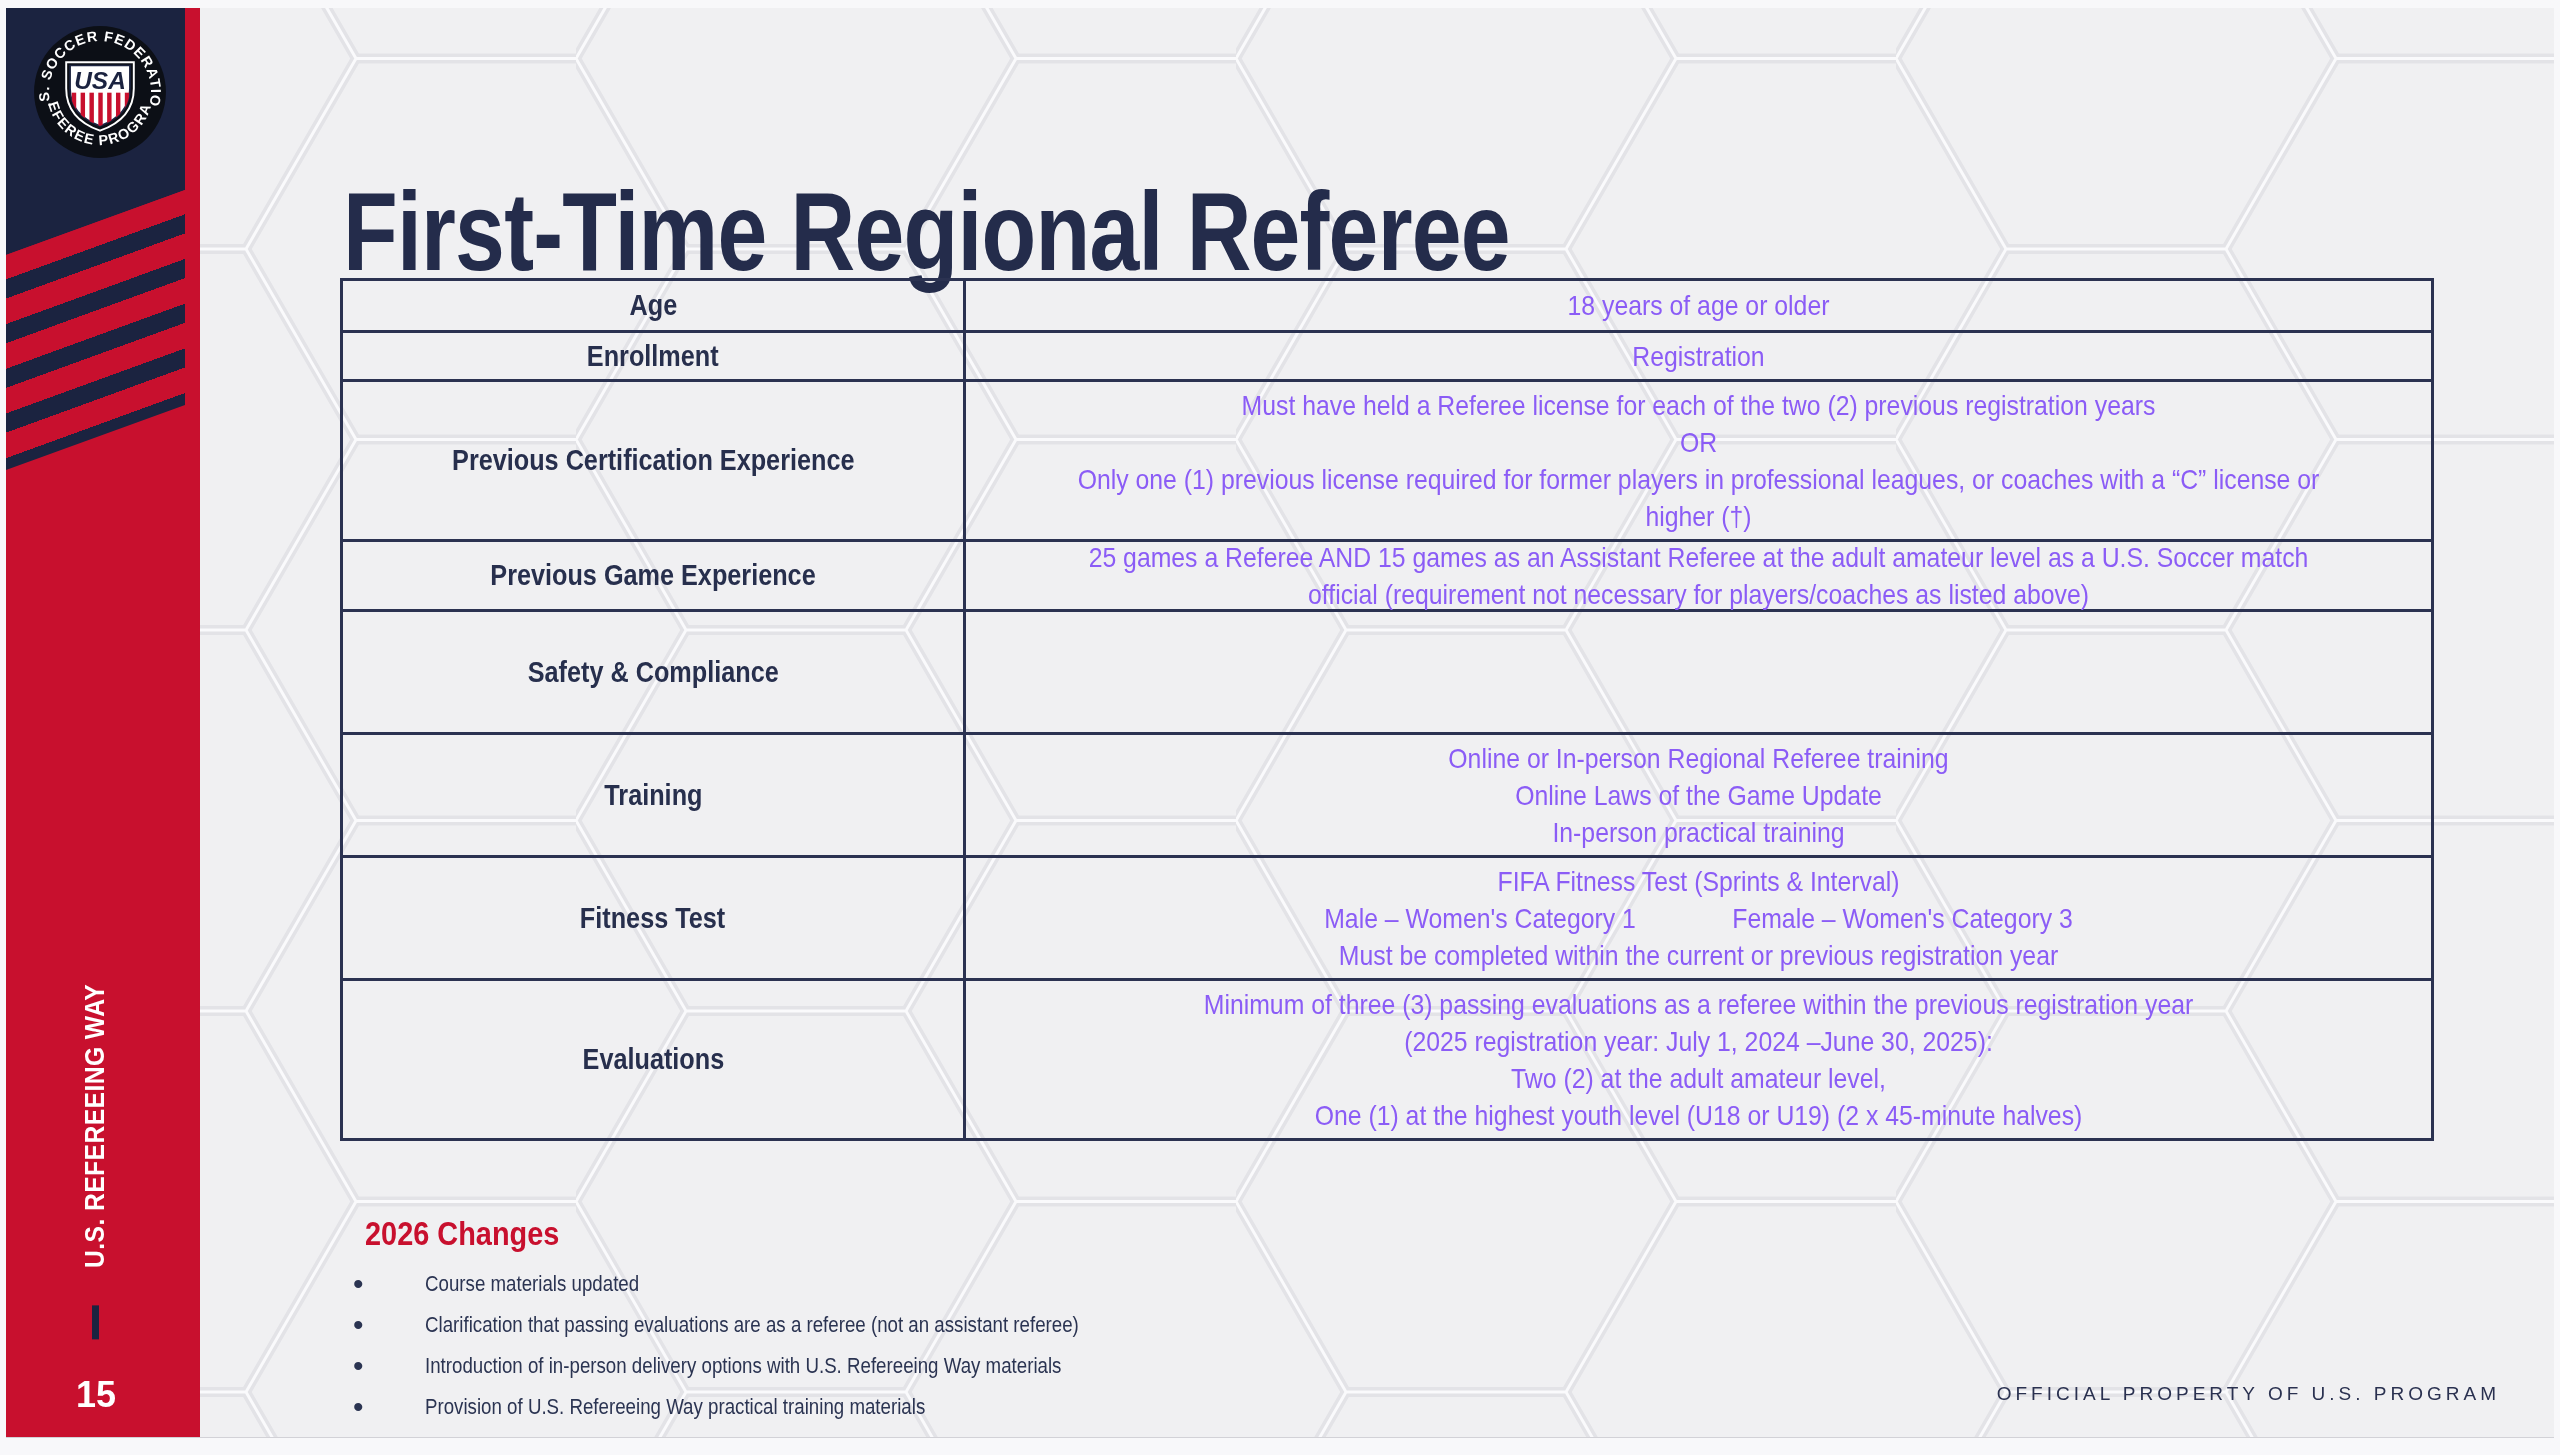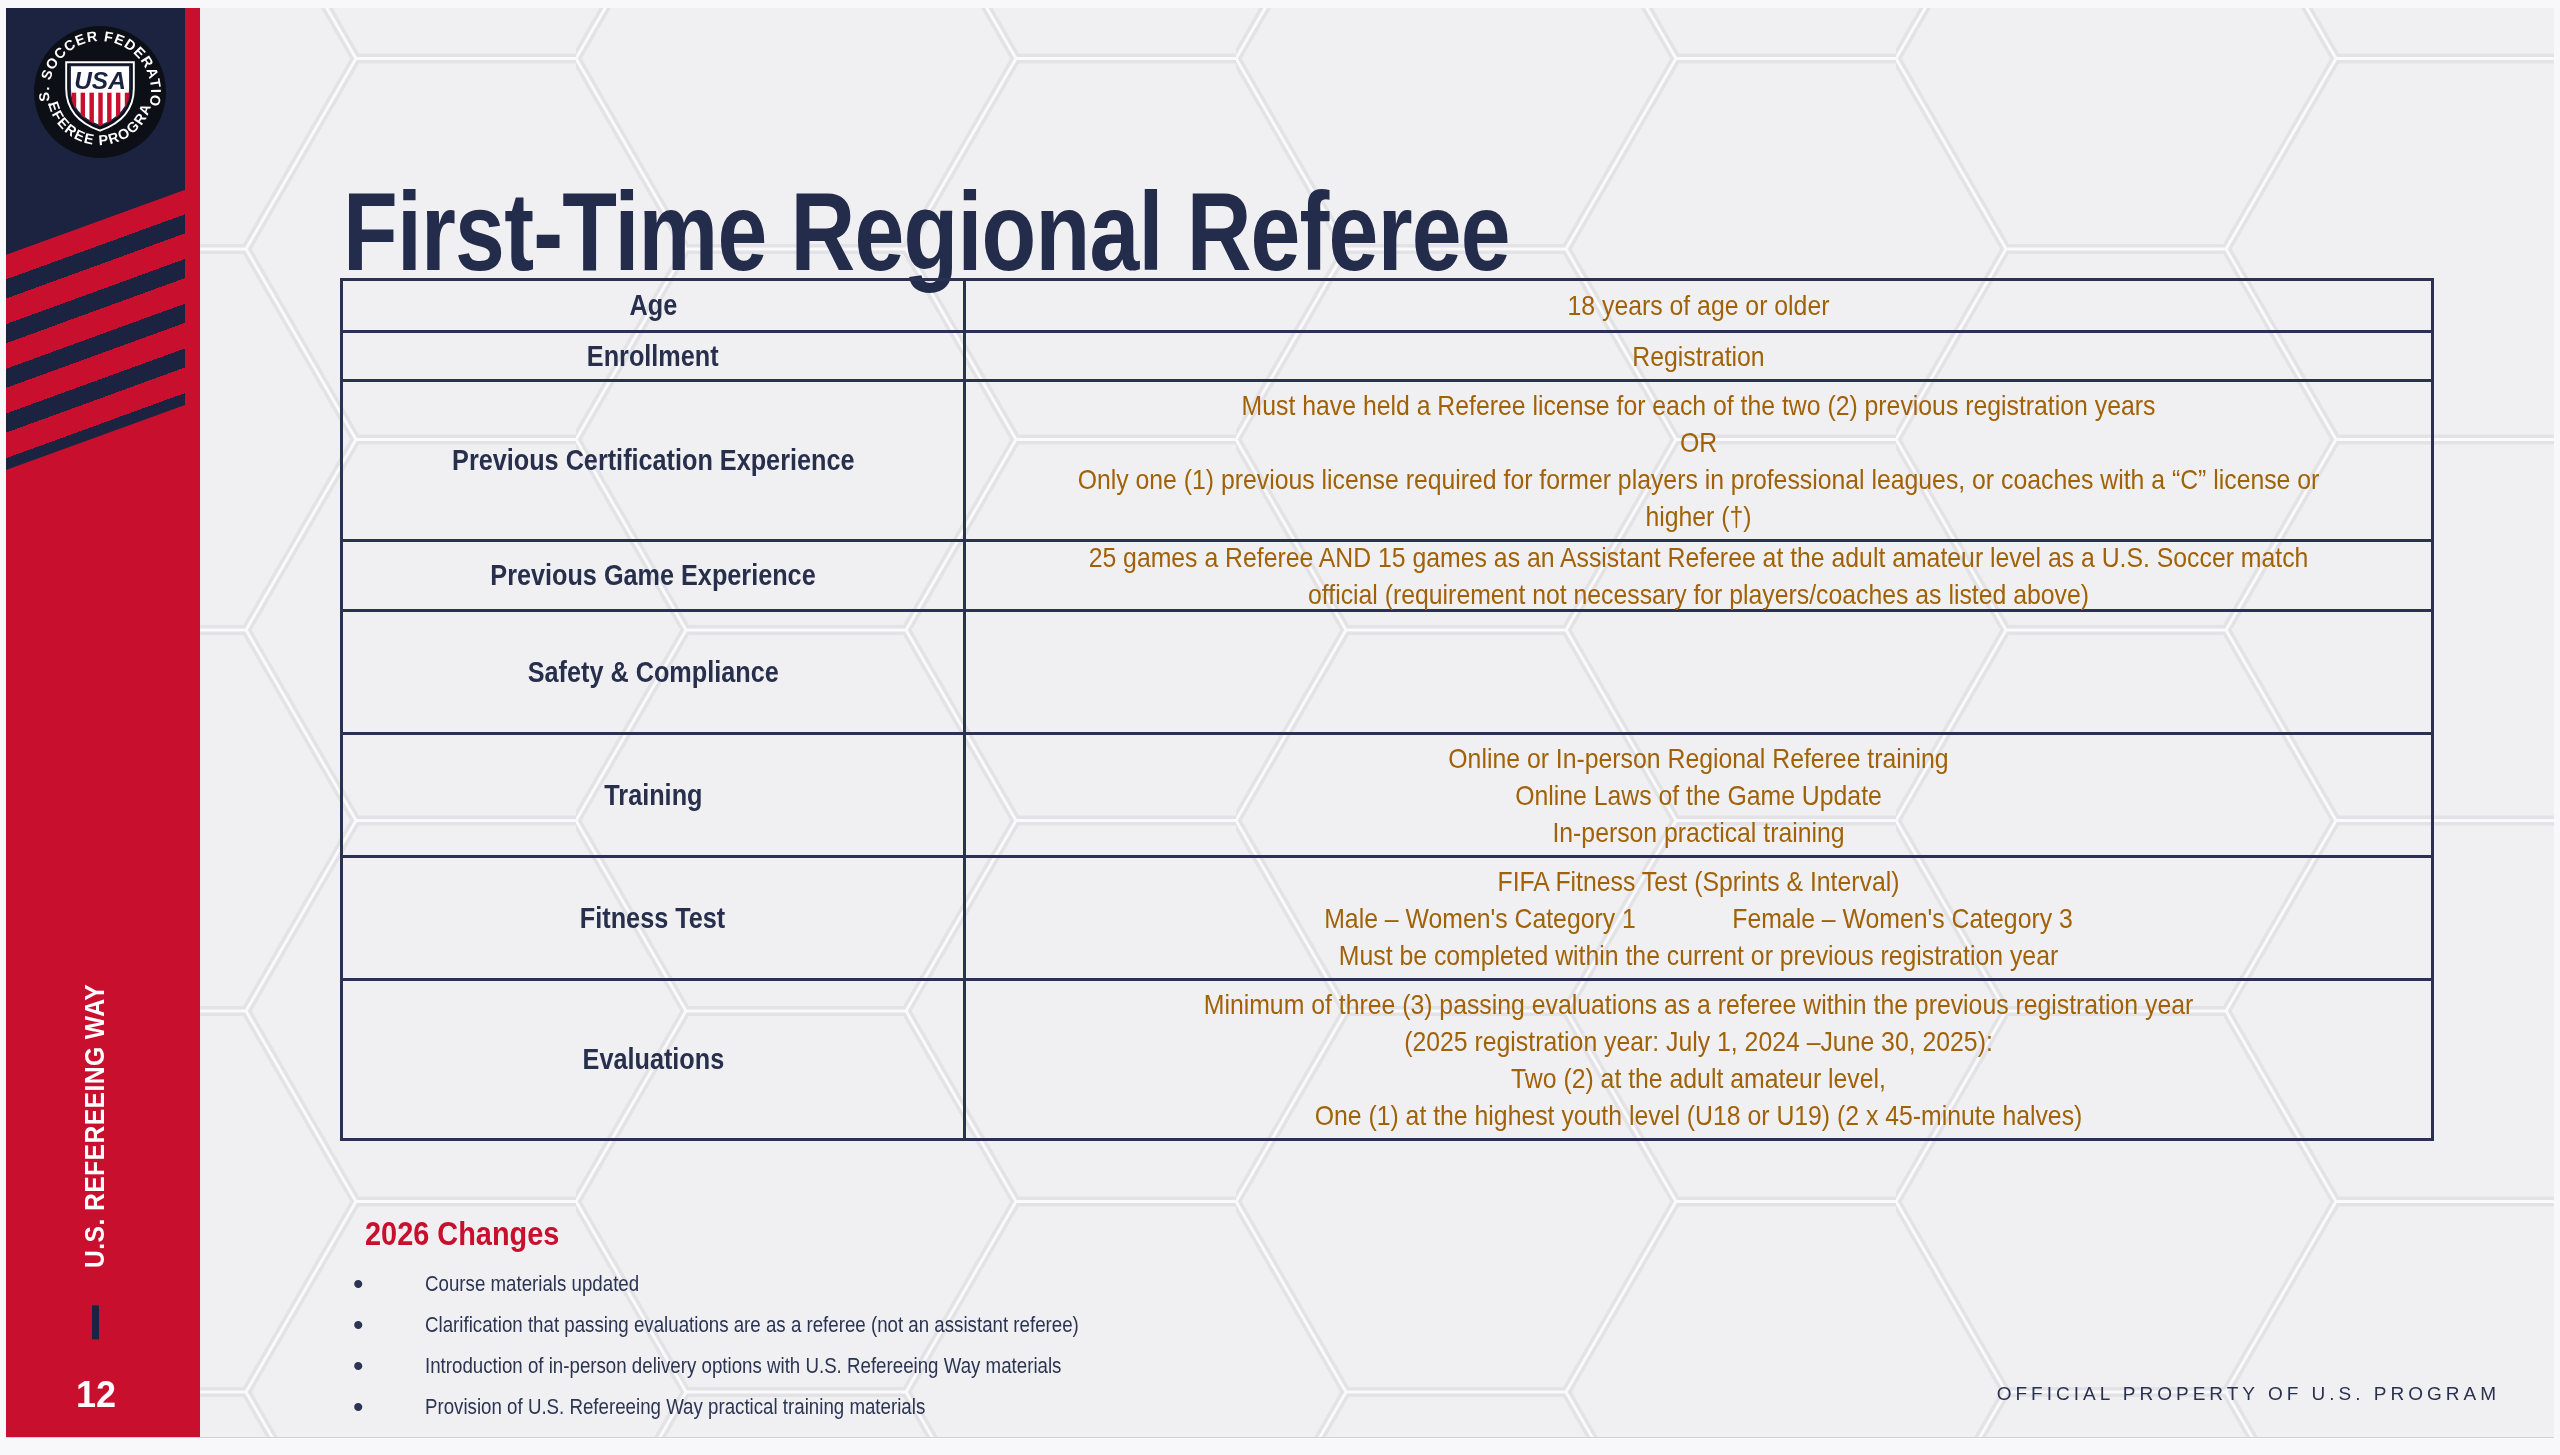--- a/index.html
+++ b/index.html
@@ -59,21 +59,21 @@
   .trow { display:flex; border-top:3px solid #2B3251; box-sizing:border-box; }
   .trow:first-child { border-top:none; }
   .tlabel {
     width:623px; flex:none; border-right:3px solid #2B3251; box-sizing:border-box;
     display:flex; align-items:center; justify-content:center;
     font-weight:bold; font-size:29px; color:#272F4D;
   }
   .tlabel .cond { transform:scaleX(.87); transform-origin:center; white-space:nowrap; }
   .tvalue {
     flex:1; display:flex; flex-direction:column; justify-content:center;
-    font-size:28.5px; color:#a16207;
+    font-size:28.5px; color:#8b5cf6;
   }
   .tvalue .line {
     line-height:37px; text-align:center; white-space:pre-wrap;
     transform:scaleX(.87); transform-origin:center;
   }
 
   .changes { position:absolute; left:345px; top:1206px; }
   .changes-heading {
     margin:0 0 0 14px; color:#C8102E; font-size:34px; font-weight:bold;
     white-space:nowrap; transform:scaleX(.85); transform-origin:left;
@@ -144,21 +144,21 @@
       </g>
     </svg>
 
     <div class="vlabel">
       <div class="vlabel-inner">
         <span class="vlabel-dash"></span>
         <span class="vlabel-text">U.S. REFEREEING WAY</span>
       </div>
     </div>
 
-    <div class="pagenum">12</div>
+    <div class="pagenum">15</div>
   </div>
 
   <h1 class="title">First-Time Regional Referee</h1>
 
   <div class="rtable">
       <div class="trow" style="height: 49px;">
         <div class="tlabel">
           <div class="cond">Age</div>
         </div>
         <div class="tvalue">

